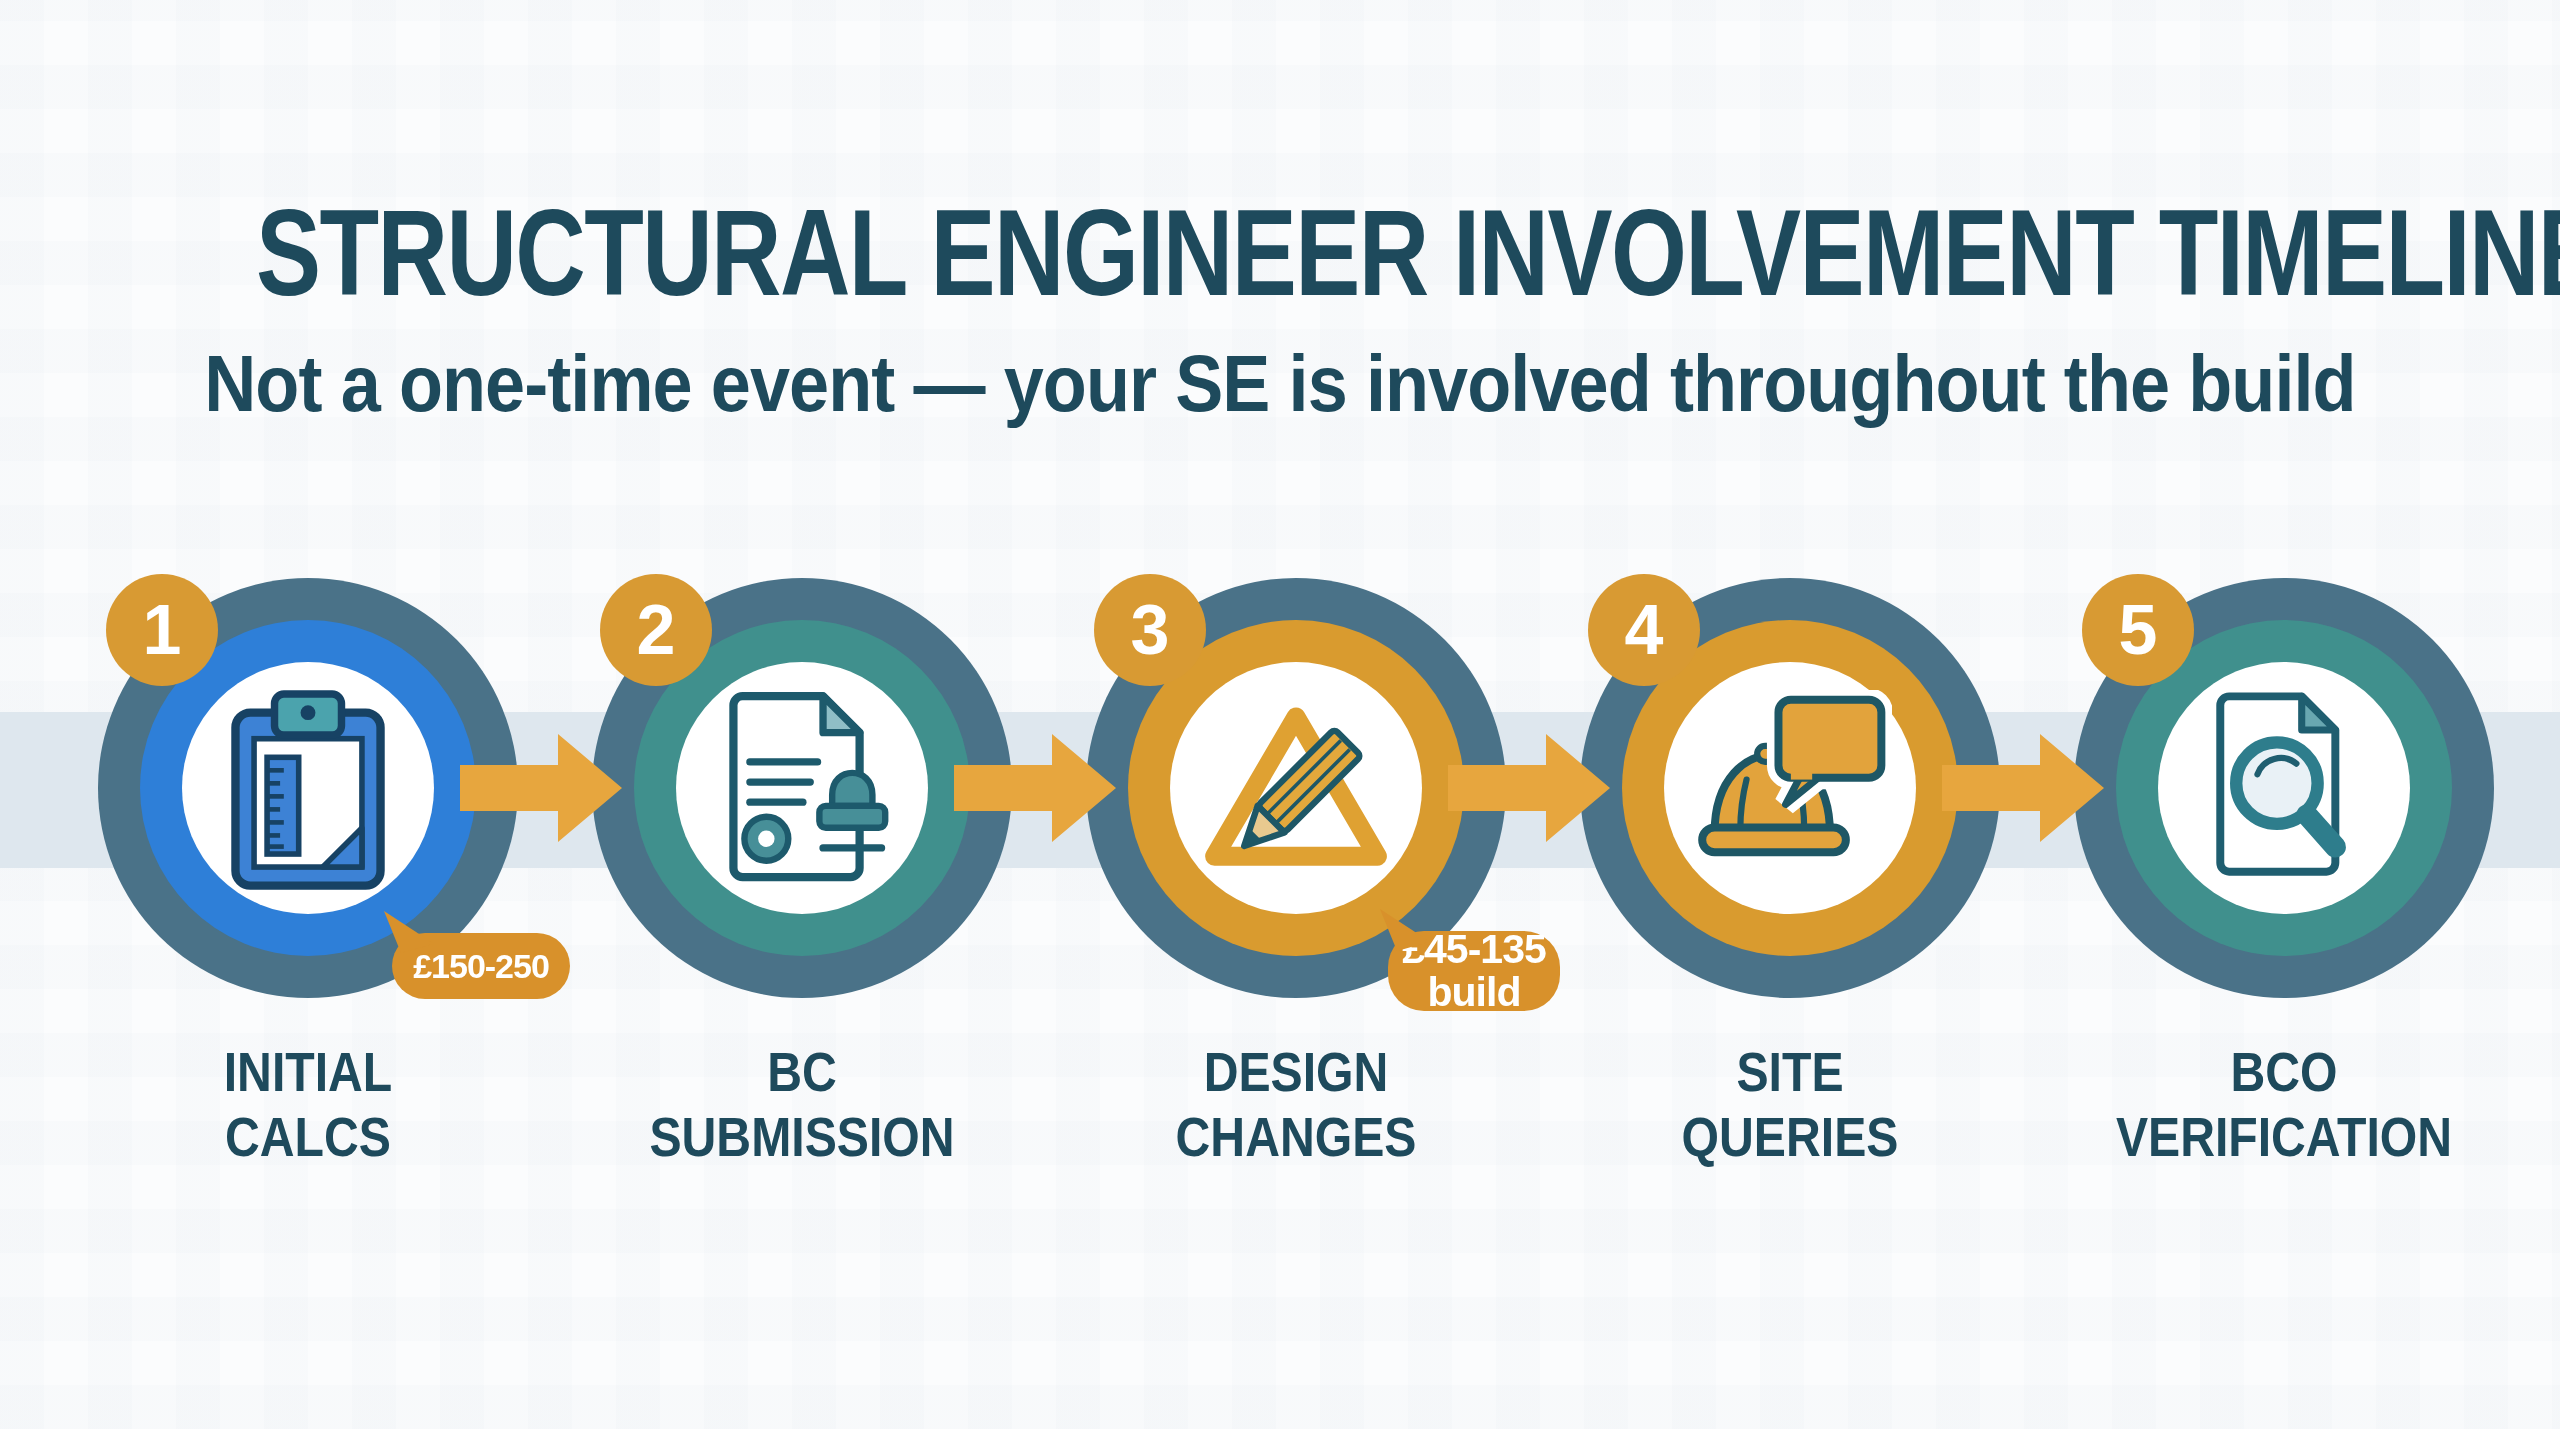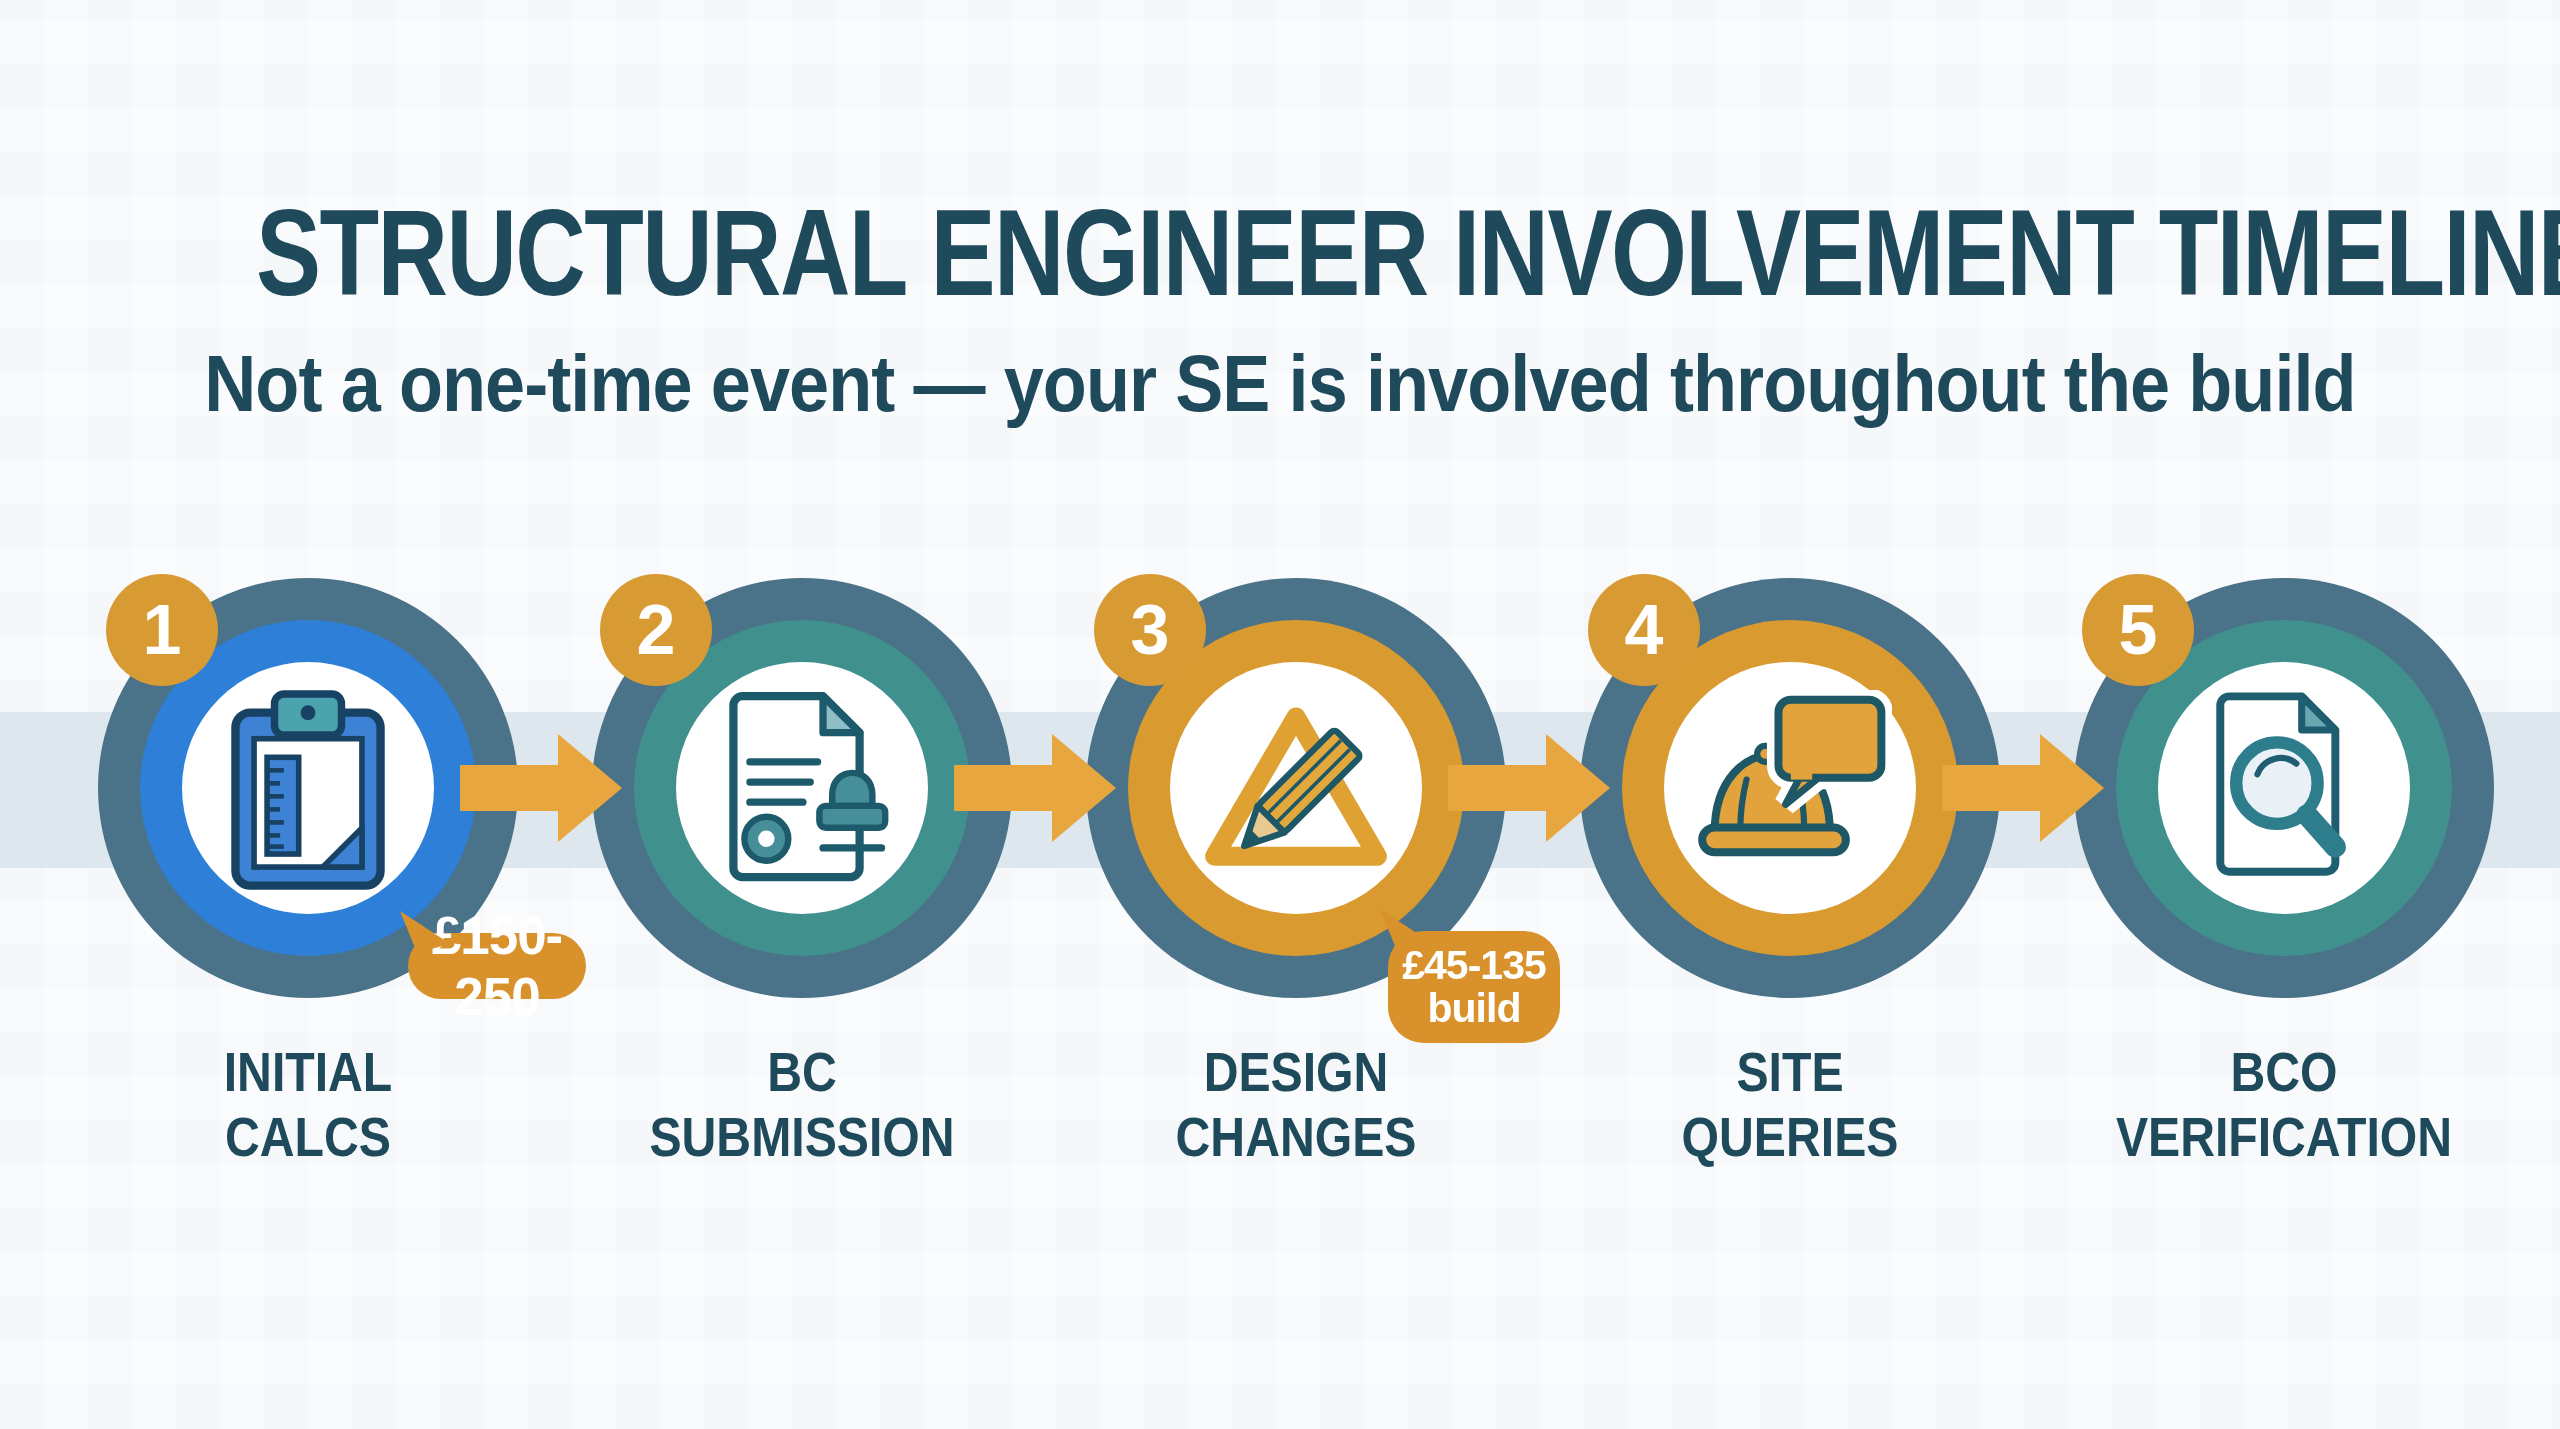--- a/index.html
+++ b/index.html
@@ -50,22 +50,22 @@
 
   .price-badge{
     position:absolute;z-index:5;background:#D8912B;color:#FFFFFF;font-weight:700;
     border-radius:36px;display:flex;flex-direction:column;align-items:center;justify-content:center;
     text-align:center;
   }
   .price-badge .tail{
     position:absolute;left:-8px;top:-22px;width:50px;height:42px;background:#D8912B;
     clip-path:polygon(0 0,100% 78%,34% 100%);
   }
-  #price-badge-1{left:408px;top:933px;width:178px;height:66px;font-size:53px;letter-spacing:-1px;}
-  #price-badge-3{left:1388px;top:931px;width:172px;height:112px;font-size:41px;line-height:1.06;letter-spacing:-1px;}
+  #price-badge-1{left:392px;top:933px;width:178px;height:66px;font-size:34px;letter-spacing:-1px;}
+  #price-badge-3{left:1388px;top:931px;width:172px;height:80px;font-size:41px;line-height:1.06;letter-spacing:-1px;}
 
   .step-label{
     position:absolute;top:1040px;width:480px;margin:0;
     text-align:center;font-size:56px;font-weight:700;line-height:1.16;
     color:#1E4A5C;transform:scaleX(.86);transform-origin:center;z-index:2;
   }
   .step-label span{display:block;}
 </style>
 </head>
 <body>

